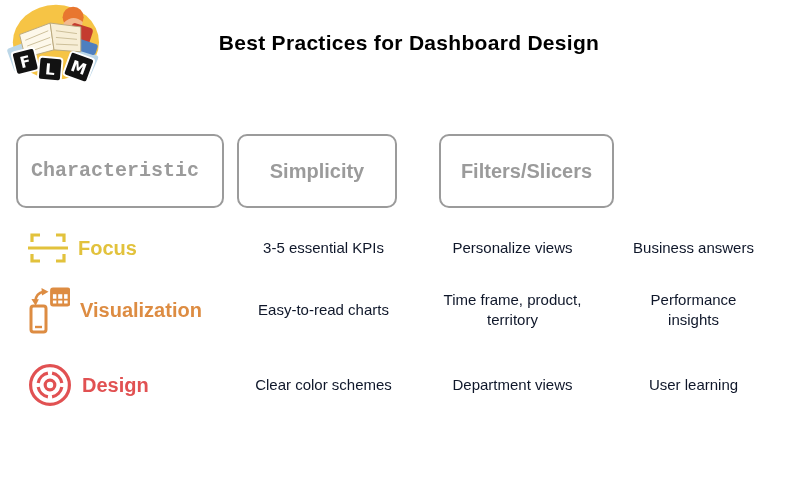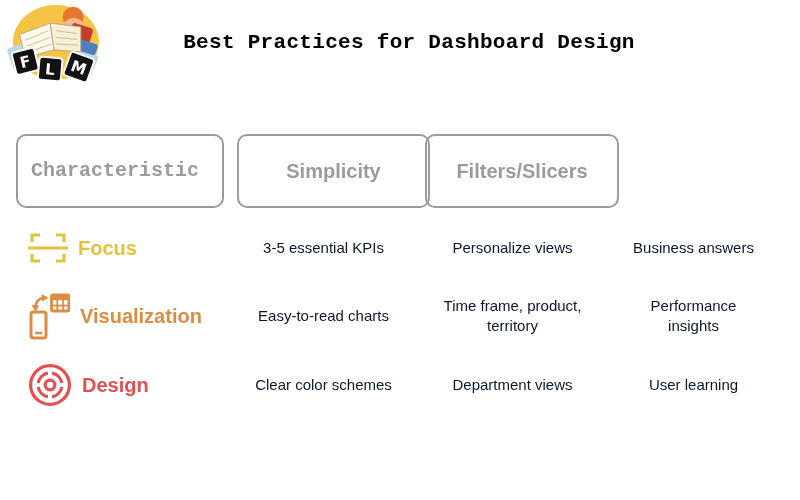--- a/index.html
+++ b/index.html
@@ -1,31 +1,31 @@
 <!DOCTYPE html>
 <html><head>
 <meta charset="utf-8">
 <style>
   html,body{margin:0;padding:0;background:#fff;}
   .canvas{position:relative;width:800px;height:500px;background:#ffffff;overflow:hidden;
           font-family:"Liberation Sans",sans-serif;}
   .logo{position:absolute;left:6px;top:2px;width:96px;height:90px;}
   .title{position:absolute;top:31px;left:0;width:100%;margin:0;padding-left:18px;box-sizing:border-box;
-         text-align:center;font-family:Liberation Mono, monospace;font-weight:bold;font-size:21px;
+         text-align:center;font-family:Liberation Sans, sans-serif;font-weight:bold;font-size:21px;
          letter-spacing:.3px;color:#000;}
   .hdr{position:absolute;top:134px;height:74px;box-sizing:border-box;border:2px solid #9b9b9b;
        border-radius:10px;color:#9b9b9b;font-weight:bold;font-size:20px;line-height:1.2;
        display:flex;align-items:center;justify-content:center;text-align:center;white-space:pre-line;}
   .hdr1{left:16px;width:208px;justify-content:flex-start;padding-left:13px;text-align:left;font-family:Liberation Mono, monospace;}
-  .hdr2{left:237px;width:193px;}
-  .hdr3{left:425px;width:194px;}
+  .hdr2{left:237px;width:160px;}
+  .hdr3{left:439px;width:175px;}
   .hdr4{left:612px;width:163px;}
   .row{position:absolute;left:0;width:664px;}
   .row1{top:222px;height:52px;}
-  .row2{top:287px;height:58px;}
+  .row2{top:281px;height:58px;}
   .row3{top:358px;height:54px;}
   .label-cell{position:absolute;left:28px;top:0;bottom:0;display:flex;align-items:center;gap:10px;
               font-weight:bold;font-size:20px;}
   .label-cell .icon{display:flex;align-items:center;}
   .cell{position:absolute;top:0;bottom:0;display:flex;align-items:center;justify-content:center;
         text-align:center;font-size:15px;color:#0f172a;line-height:1.35;white-space:pre-line;}
   .c2{left:237px;width:173px;}
   .c3{left:425px;width:175px;}
   .c4{left:612px;width:163px;}
   svg{display:block;}

